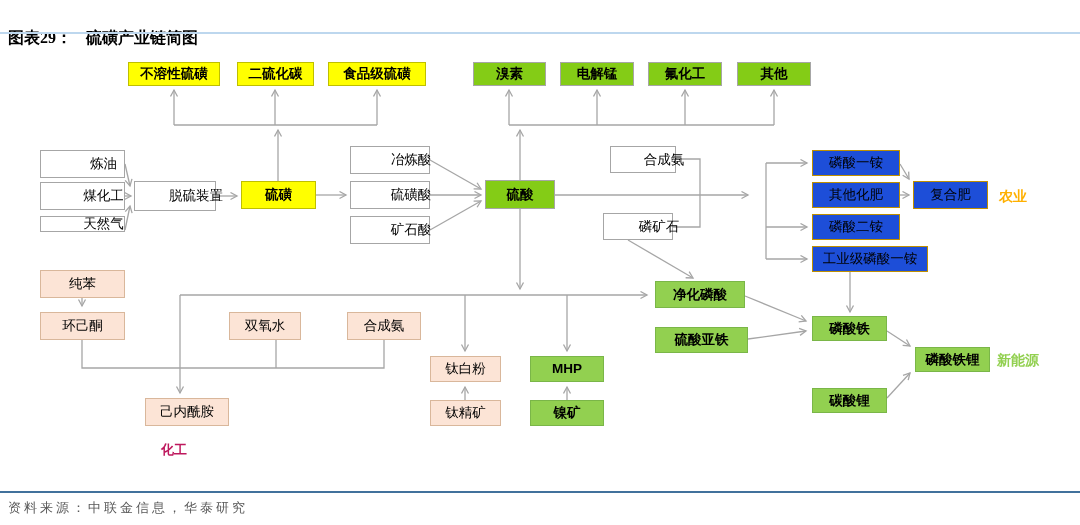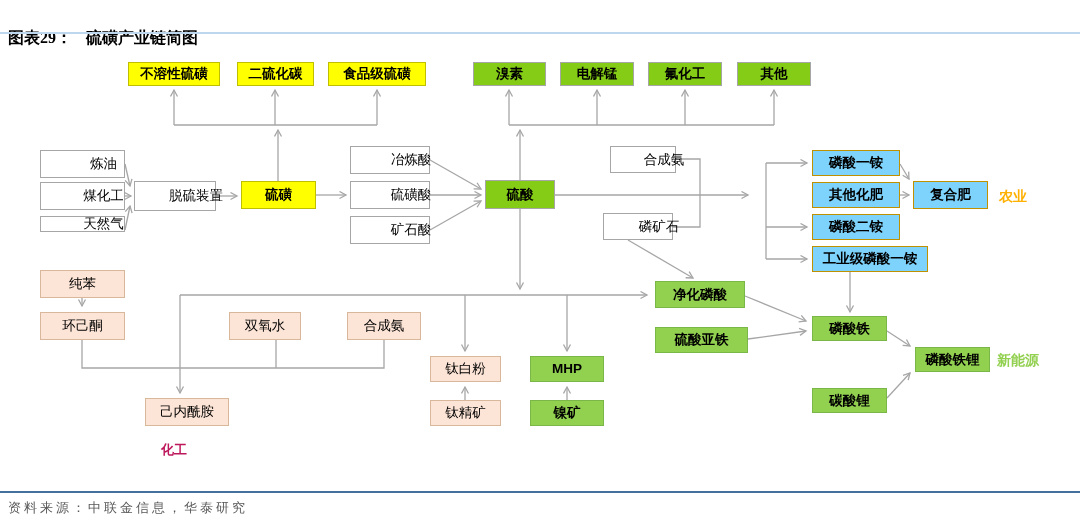--- a/index.html
+++ b/index.html
@@ -11,21 +11,21 @@
   .title-rule{position:absolute;left:0;top:32px;width:1080px;height:2px;background:#BDD7EE;}
   .footer-rule{position:absolute;left:0;top:491px;width:1080px;height:2px;background:#41719C;}
   .source{position:absolute;left:8px;top:499px;font-family:Liberation Serif, serif;
           font-size:13px;color:#595959;letter-spacing:3px;white-space:nowrap;}
   .wires{position:absolute;left:0;top:0;}
   .node{position:absolute;display:flex;align-items:center;justify-content:center;
         font-size:13.5px;line-height:1;box-sizing:border-box;color:#000;white-space:nowrap;z-index:2;}
   .white {background:#FFFFFF;border:1px solid #A6A6A6;padding-left:42px;}
   .yellow{background:#FFFF00;border:1px solid #BFBF00;font-weight:bold;}
   .blue  {background:#84cc16;border:1px solid #A6A6A6;font-weight:bold;}
-  .orange{background:#7dd3fc;border:1px solid #BF9000;font-weight:bold;}
+  .orange{background:#1d4ed8;border:1px solid #BF9000;font-weight:normal;}
   .green {background:#92D050;border:1px solid #7AB648;font-weight:bold;}
   .peach {background:#FCE4D6;border:1px solid #D9B79B;}
   .glabel{position:absolute;font-weight:bold;font-size:14px;z-index:2;white-space:nowrap;}
   .glabel.agri{color:#FFB000;}
   .glabel.newenergy{color:#92D050;}
   .glabel.chem{color:#be185d;font-size:13px;}
 </style>
 </head>
 <body>
 

